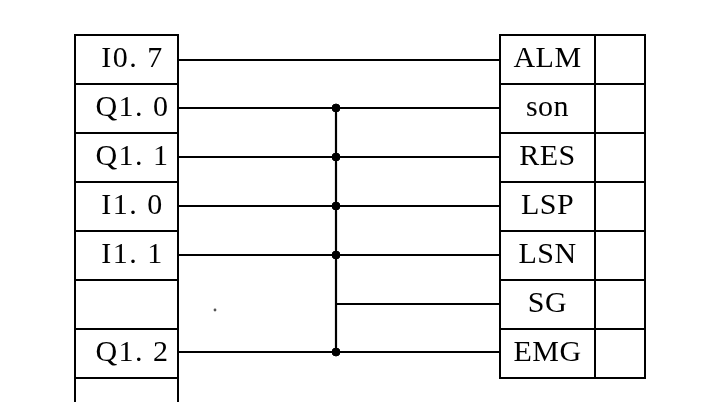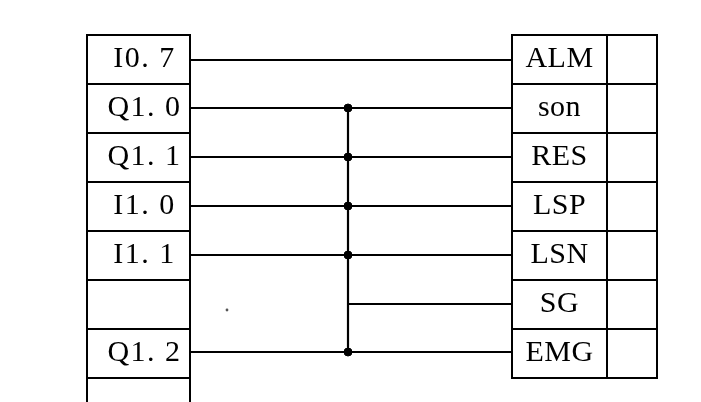--- a/index.html
+++ b/index.html
@@ -9,21 +9,21 @@
   }
   body {
     width: 701px;
     height: 402px;
     position: relative;
     overflow: hidden;
     font-family: "Liberation Serif", "DejaVu Serif", serif;
   }
   #diagram-root {
     position: absolute;
-    left: 12px;
+    left: 0;
     top: 0;
     width: 612px;
     height: 402px;
   }
   svg#wiring-svg {
     position: absolute;
     left: 0;
     top: 0;
     width: 701px;
     height: 402px;

